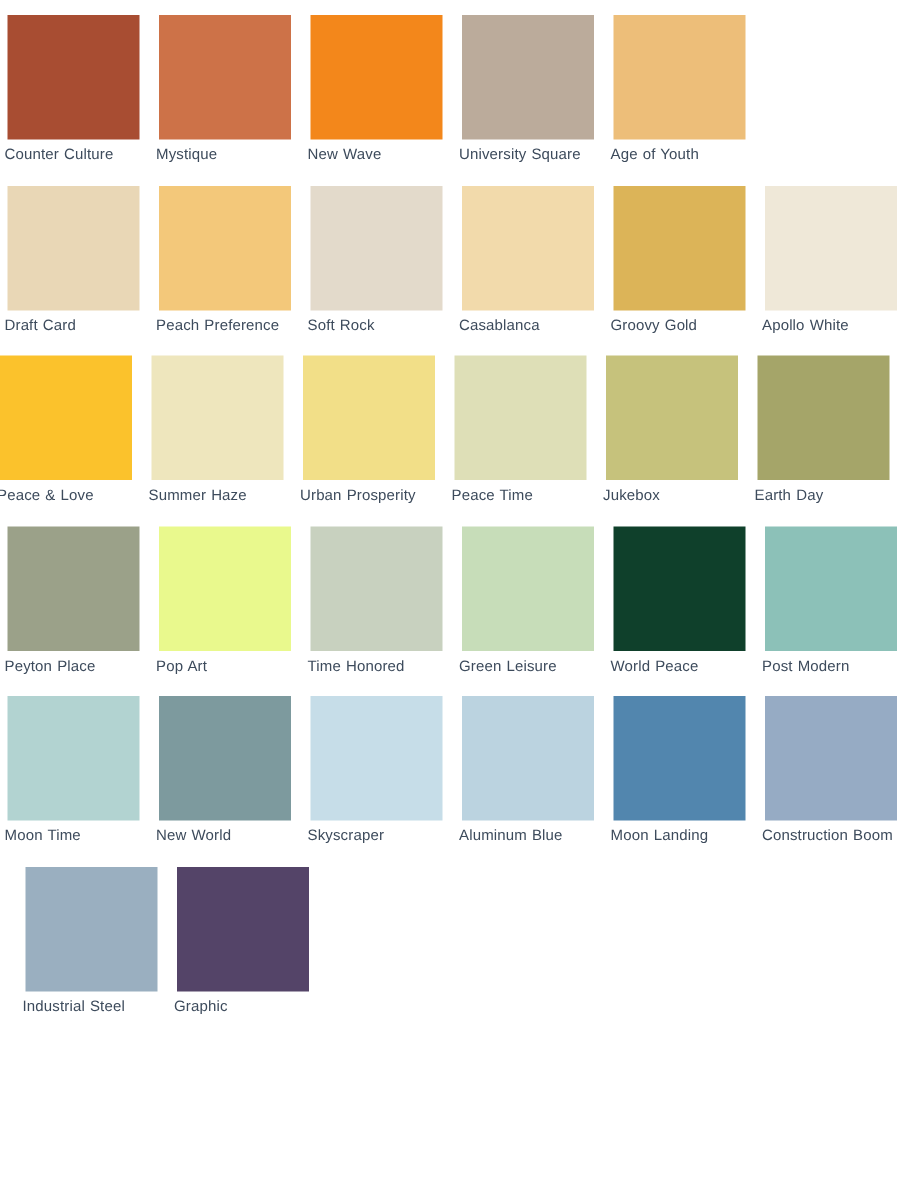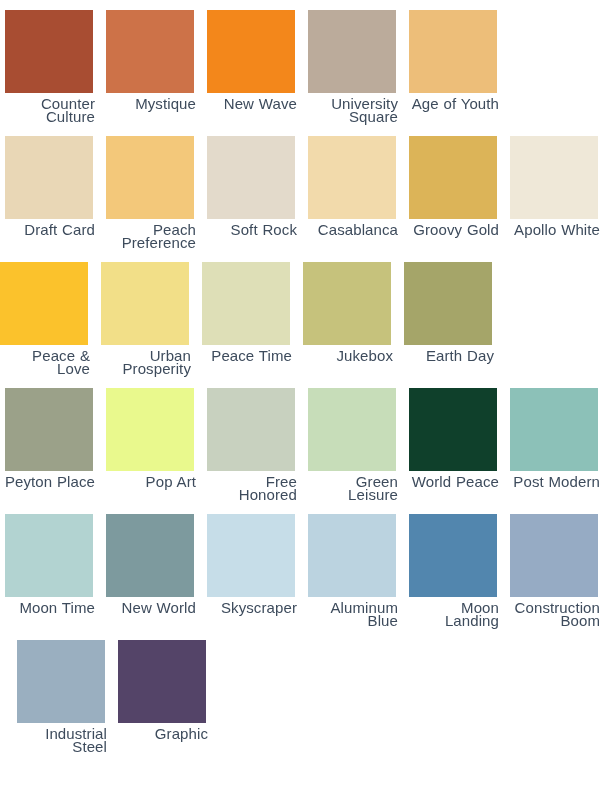--- a/index.html
+++ b/index.html
@@ -39,22 +39,22 @@
   }
   .swatch-chip {
     width: 88px;
     height: 83px;
     display: block;
   }
   .swatch-label {
     display: block;
     width: 92px;
     margin-top: 5px;
-    text-align: right;
-    font-size: 15px;
+    text-align: left;
+    font-size: 10px;
     line-height: 12.5px;
     color: #3d4b5c;
     letter-spacing: 0.1px;
     word-spacing: 0.5px;
   }
   
   .row-indent-5  { padding-left: 5px; }
   .row-indent-0  { padding-left: 0px; }
   .row-indent-3  { padding-left: 17px; }
 </style>
@@ -109,20 +109,24 @@
         <span class="swatch-chip" style="background-color: rgb(239, 232, 216);"></span>
         <span class="swatch-label">Apollo White</span>
       </div>
     </div>
     <div class="swatch-row row-indent-0">
       <div class="swatch-cell">
         <span class="swatch-chip" style="background-color: rgb(251, 194, 44);"></span>
         <span class="swatch-label">Peace &amp; Love</span>
       </div>
       <div class="swatch-cell">
+        <span class="swatch-chip" style="background-color: rgb(238, 230, 189);"></span>
+        <span class="swatch-label">Summer Haze</span>
+      </div>
+      <div class="swatch-cell">
         <span class="swatch-chip" style="background-color: rgb(242, 223, 136);"></span>
         <span class="swatch-label">Urban Prosperity</span>
       </div>
       <div class="swatch-cell">
         <span class="swatch-chip" style="background-color: rgb(222, 223, 183);"></span>
         <span class="swatch-label">Peace Time</span>
       </div>
       <div class="swatch-cell">
         <span class="swatch-chip" style="background-color: rgb(198, 194, 124);"></span>
         <span class="swatch-label">Jukebox</span>
@@ -136,21 +140,21 @@
       <div class="swatch-cell">
         <span class="swatch-chip" style="background-color: rgb(155, 161, 137);"></span>
         <span class="swatch-label">Peyton Place</span>
       </div>
       <div class="swatch-cell">
         <span class="swatch-chip" style="background-color: rgb(233, 249, 141);"></span>
         <span class="swatch-label">Pop Art</span>
       </div>
       <div class="swatch-cell">
         <span class="swatch-chip" style="background-color: rgb(200, 209, 191);"></span>
-        <span class="swatch-label">Free Honored</span>
+        <span class="swatch-label">Time Honored</span>
       </div>
       <div class="swatch-cell">
         <span class="swatch-chip" style="background-color: rgb(199, 221, 185);"></span>
         <span class="swatch-label">Green Leisure</span>
       </div>
       <div class="swatch-cell">
         <span class="swatch-chip" style="background-color: rgb(15, 64, 43);"></span>
         <span class="swatch-label">World Peace</span>
       </div>
       <div class="swatch-cell">

